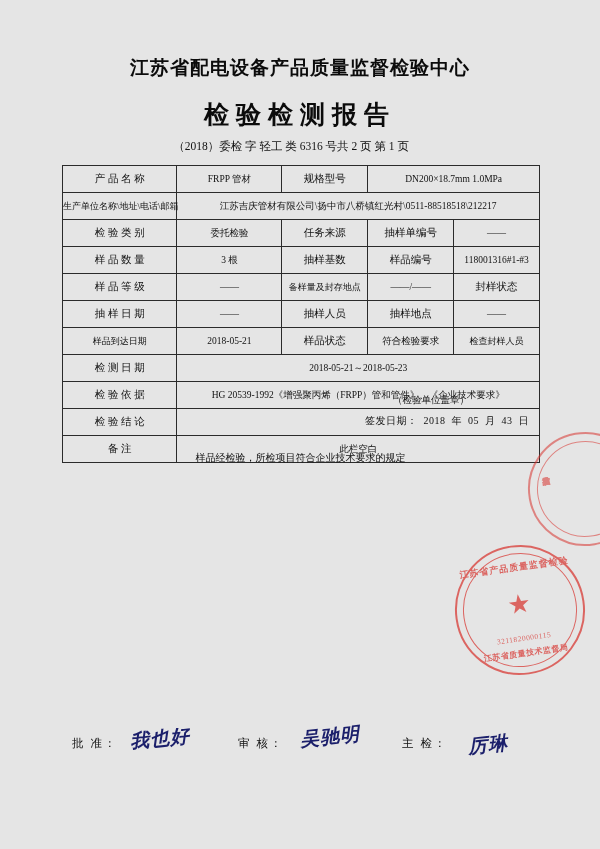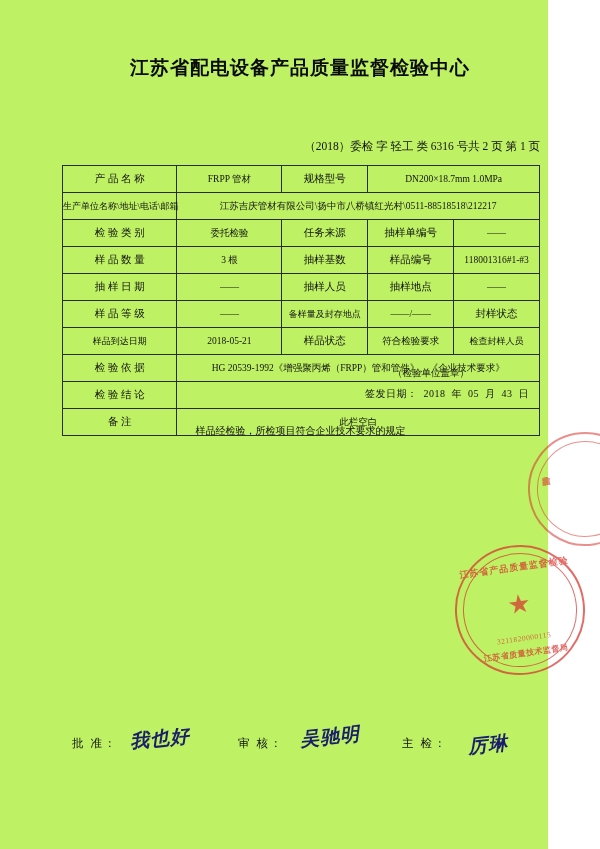--- a/index.html
+++ b/index.html
@@ -11,23 +11,23 @@
     width: 600px;
     height: 849px;
     position: relative;
     font-family: "Liberation Serif", "DejaVu Serif", serif;
     color: #111;
     overflow: hidden;
   }
   .page {
     position: absolute;
     left: 0; top: 0;
-    width: 548px;
+    width: 600px;
     height: 849px;
-    background: #bef264;
+    background: #e5e5e5;
   }
   .org-title {
     position: absolute;
     top: 55px;
     left: 0;
     width: 600px;
     text-align: center;
     font-size: 19px;
     font-weight: bold;
     letter-spacing: 1px;
@@ -40,24 +40,24 @@
     width: 600px;
     text-align: center;
     font-size: 25px;
     font-weight: bold;
     letter-spacing: 7px;
     color: #0b0b0b;
   }
   .meta-row {
     position: absolute;
     top: 139px;
-    left: 62px;
+    left: 52px;
     width: 478px;
     display: flex;
-    justify-content: flex-end;
+    justify-content: center;
     font-size: 11.5px;
     color: #111;
   }
   table.report {
     position: absolute;
     top: 165px;
     left: 62px;
     width: 478px;
     border-collapse: collapse;
     table-layout: fixed;
@@ -219,20 +219,21 @@
     font-weight: bold;
     writing-mode: vertical-rl;
   }
 </style>
 </head>
 <body>
 
 <div class="page">
 
   <div class="org-title">江苏省配电设备产品质量监督检验中心</div>
+  <div class="doc-title">检验检测报告</div>
 
   <div class="meta-row">
     <span>（2018）委检 字 轻工 类 6316 号</span>
     <span>共 2 页 第 1 页</span>
   </div>
 
   <table class="report">
     <colgroup>
       <col style="width:24%">
       <col style="width:22%">
@@ -259,39 +260,43 @@
         <td class="val">——</td>
       </tr>
       <tr>
         <td class="lbl">样 品 数 量</td>
         <td class="val">3 根</td>
         <td class="lbl">抽样基数</td>
         <td class="lbl">样品编号</td>
         <td class="val">118001316#1-#3</td>
       </tr>
       <tr>
+        <td class="lbl">样 品 等 级</td>
+        <td class="val">——</td>
+        <td class="lbl-sm">备样量及封存地点</td>
+        <td class="val">——/——</td>
+        <td class="lbl">封样状态</td>
+      </tr>
+      <tr>
         <td class="lbl">抽 样 日 期</td>
         <td class="val">——</td>
         <td class="lbl">抽样人员</td>
         <td class="lbl">抽样地点</td>
         <td class="val">——</td>
       </tr>
       <tr>
-        <td class="lbl">样 品 等 级</td>
-        <td class="val">——</td>
-        <td class="lbl-sm">备样量及封存地点</td>
-        <td class="val">——/——</td>
-        <td class="lbl">封样状态</td>
-      </tr>
-      <tr>
         <td class="lbl-sm">样品到达日期</td>
         <td class="val">2018-05-21</td>
         <td class="lbl">样品状态</td>
         <td class="val">符合检验要求</td>
         <td class="lbl-sm">检查封样人员</td>
+      </tr>
+      <tr>
+        <td class="lbl">检 测 日 期</td>
+        <td class="val" colspan="4">2018-05-21～2018-05-23</td>
       </tr>
       <tr>
         <td class="lbl tall">检 验 依 据</td>
         <td class="val-left tall" colspan="4">HG 20539-1992《增强聚丙烯（FRPP）管和管件》、《企业技术要求》</td>
       </tr>
       <tr>
         <td class="lbl concl-label">检 验 结 论</td>
         <td class="concl-body" colspan="4">
           <div class="concl-text">样品经检验，所检项目符合企业技术要求的规定</div>
           <div class="seal-note">（检验单位盖章）</div>

